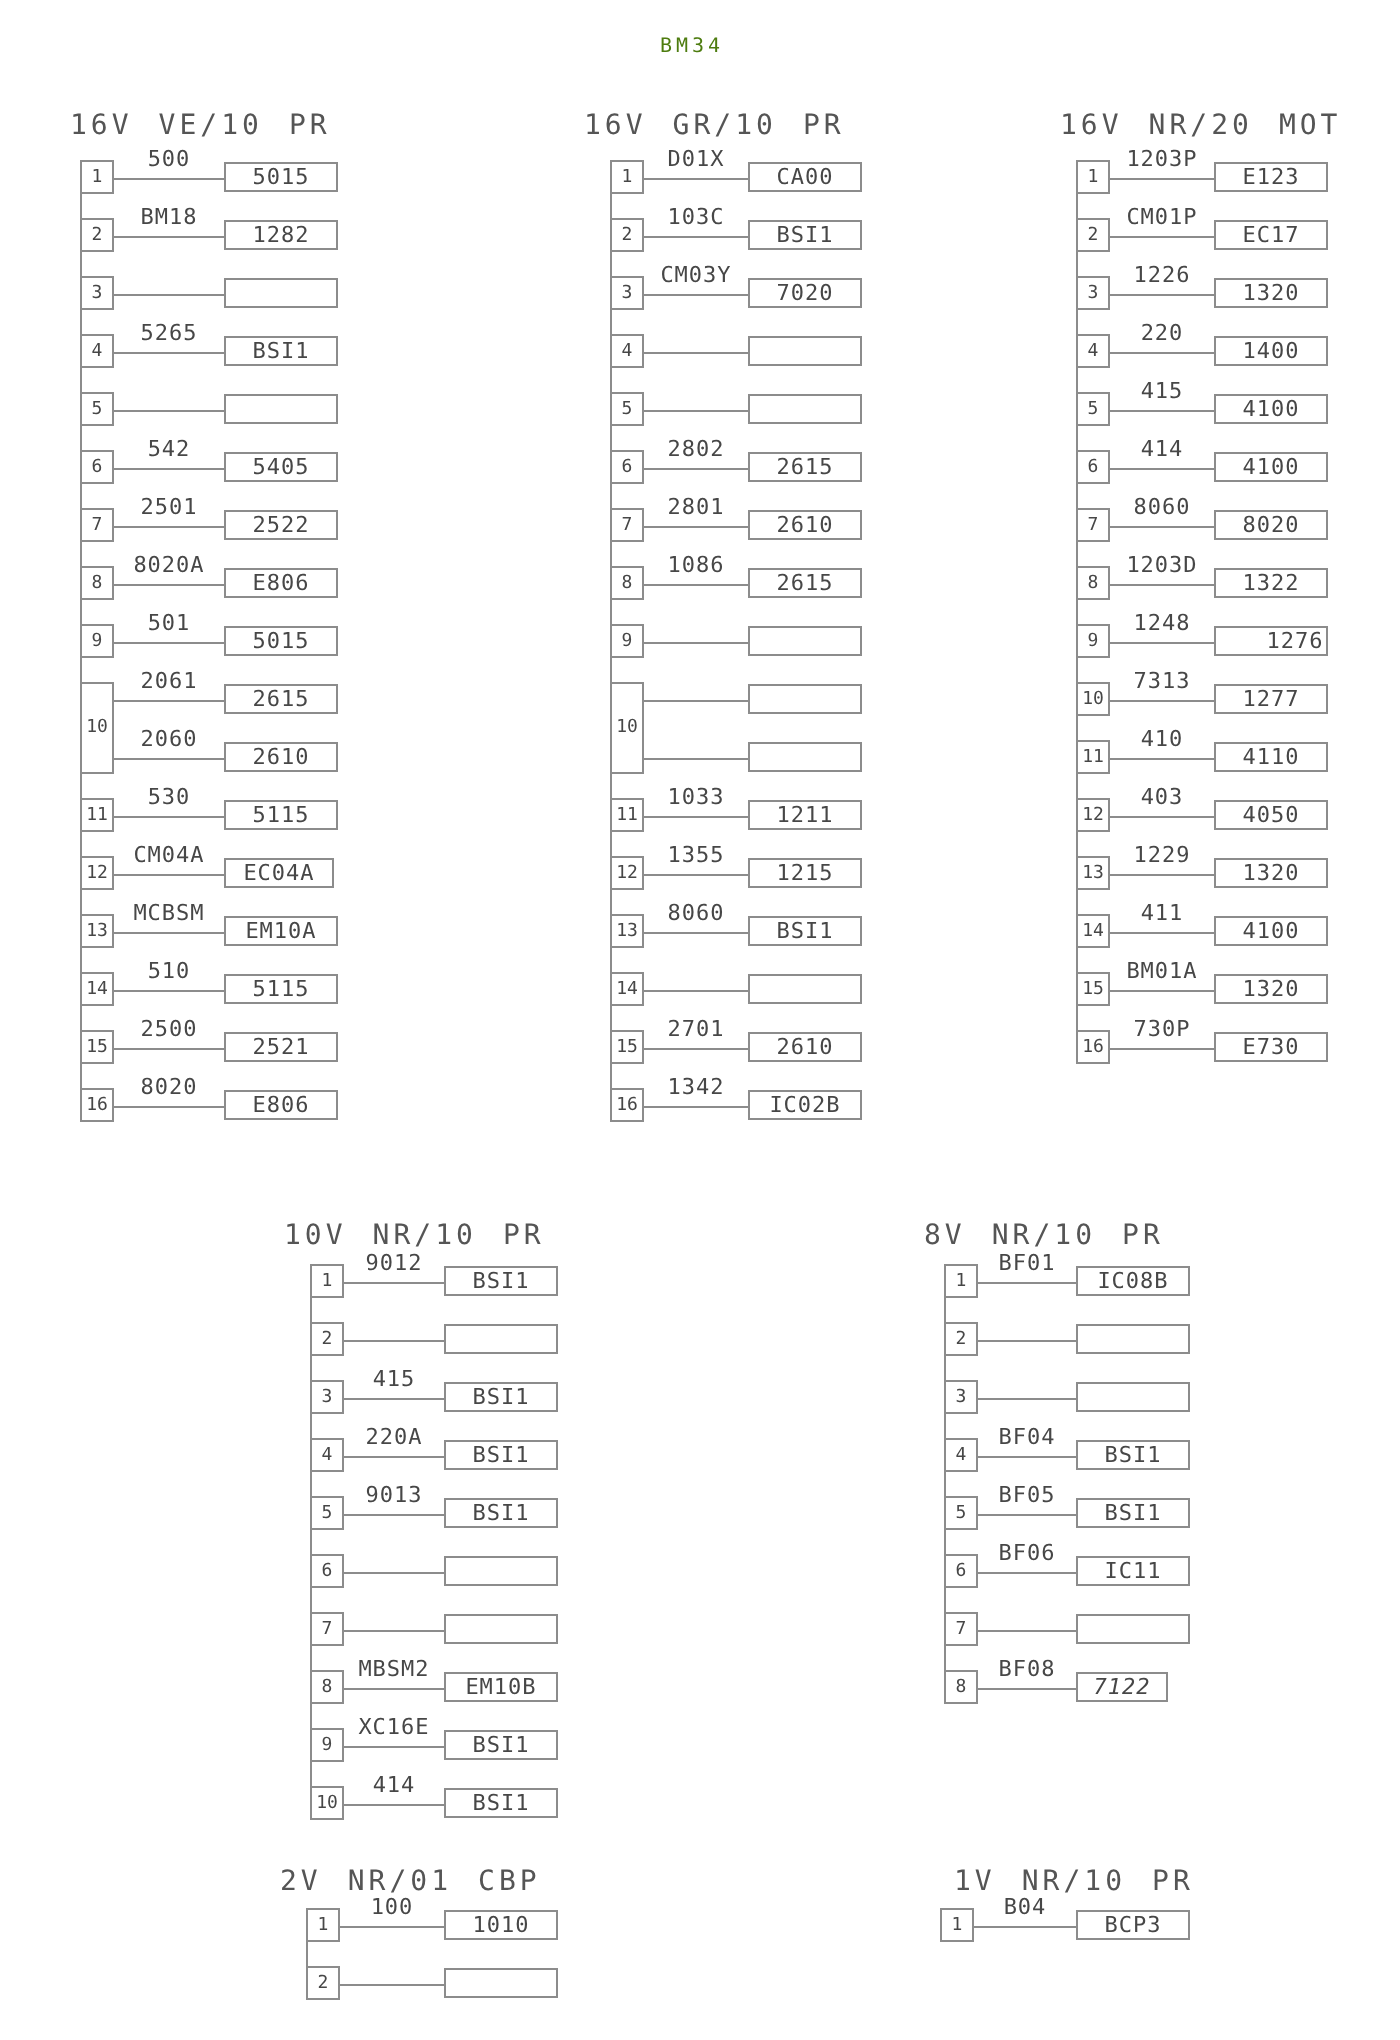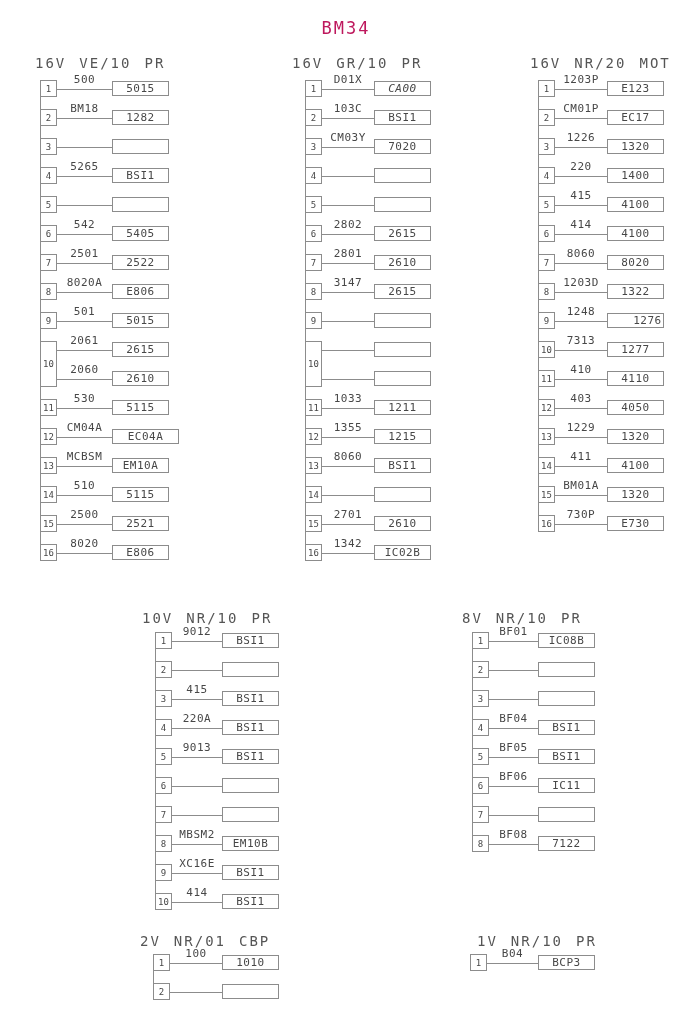--- a/index.html
+++ b/index.html
@@ -7,23 +7,23 @@
   #root {
     position: relative;
     width: 700px;
     height: 1020px;
     background: #ffffff;
     font-family: "DejaVu Sans Mono", "Liberation Mono", monospace;
     overflow: hidden;
   }
   .abs { position: absolute; }
   .title {
-    font-size: 17px;
+    font-size: 10px;
     letter-spacing: 2px;
-    color: #be185d;
+    color: #4d7c0f;
     text-align: center;
   }
   .hdr {
     display: flex;
     gap: 13px;
     font-size: 14px;
     letter-spacing: 2px;
     color: #555555;
     white-space: nowrap;
   }
@@ -115,21 +115,21 @@
       <div class="abs wire" style="left: 57px; top: 379px; width: 55px;"></div>
       <div class="abs wlabel" style="left: 57px; top: 363px; width: 55px; height: 14px;">2060</div>
       <div class="abs destbox" style="left: 112px; top: 371px; width: 57px; height: 15px;">2610</div>
       <div class="abs pinbox" style="left: 40px; top: 399px; width: 17px; height: 17px;">11</div>
       <div class="abs wire" style="left: 57px; top: 408px; width: 55px;"></div>
       <div class="abs wlabel" style="left: 57px; top: 392px; width: 55px; height: 14px;">530</div>
       <div class="abs destbox" style="left: 112px; top: 400px; width: 57px; height: 15px;">5115</div>
       <div class="abs pinbox" style="left: 40px; top: 428px; width: 17px; height: 17px;">12</div>
       <div class="abs wire" style="left: 57px; top: 437px; width: 55px;"></div>
       <div class="abs wlabel" style="left: 57px; top: 421px; width: 55px; height: 14px;">CM04A</div>
-      <div class="abs destbox" style="left: 112px; top: 429px; width: 67px; height: 15px;">EC04A</div>
+      <div class="abs destbox" style="left: 112px; top: 429px; width: 55px; height: 15px;">EC04A</div>
       <div class="abs pinbox" style="left: 40px; top: 457px; width: 17px; height: 17px;">13</div>
       <div class="abs wire" style="left: 57px; top: 466px; width: 55px;"></div>
       <div class="abs wlabel" style="left: 57px; top: 450px; width: 55px; height: 14px;">MCBSM</div>
       <div class="abs destbox" style="left: 112px; top: 458px; width: 57px; height: 15px;">EM10A</div>
       <div class="abs pinbox" style="left: 40px; top: 486px; width: 17px; height: 17px;">14</div>
       <div class="abs wire" style="left: 57px; top: 495px; width: 55px;"></div>
       <div class="abs wlabel" style="left: 57px; top: 479px; width: 55px; height: 14px;">510</div>
       <div class="abs destbox" style="left: 112px; top: 487px; width: 57px; height: 15px;">5115</div>
       <div class="abs pinbox" style="left: 40px; top: 515px; width: 17px; height: 17px;">15</div>
       <div class="abs wire" style="left: 57px; top: 524px; width: 55px;"></div>
@@ -143,21 +143,21 @@
     </div>
   <div>
       <div class="abs hdr" style="left: 292px; top: 55px;">
         <span>16V</span>
         <span>GR/10</span>
         <span>PR</span>
       </div>
       <div class="abs pinbox" style="left: 305px; top: 80px; width: 17px; height: 17px;">1</div>
       <div class="abs wire" style="left: 322px; top: 89px; width: 52px;"></div>
       <div class="abs wlabel" style="left: 322px; top: 73px; width: 52px; height: 14px;">D01X</div>
-      <div class="abs destbox" style="left: 374px; top: 81px; width: 57px; height: 15px; font-style: italic;">CA00</div>
+      <div class="abs destbox" style="left: 374px; top: 81px; width: 57px; height: 15px;">CA00</div>
       <div class="abs pinbox" style="left: 305px; top: 109px; width: 17px; height: 17px;">2</div>
       <div class="abs wire" style="left: 322px; top: 118px; width: 52px;"></div>
       <div class="abs wlabel" style="left: 322px; top: 102px; width: 52px; height: 14px;">103C</div>
       <div class="abs destbox" style="left: 374px; top: 110px; width: 57px; height: 15px;">BSI1</div>
       <div class="abs pinbox" style="left: 305px; top: 138px; width: 17px; height: 17px;">3</div>
       <div class="abs wire" style="left: 322px; top: 147px; width: 52px;"></div>
       <div class="abs wlabel" style="left: 322px; top: 131px; width: 52px; height: 14px;">CM03Y</div>
       <div class="abs destbox" style="left: 374px; top: 139px; width: 57px; height: 15px;">7020</div>
       <div class="abs pinbox" style="left: 305px; top: 167px; width: 17px; height: 17px;">4</div>
       <div class="abs wire" style="left: 322px; top: 176px; width: 52px;"></div>
@@ -170,21 +170,21 @@
       <div class="abs pinbox" style="left: 305px; top: 225px; width: 17px; height: 17px;">6</div>
       <div class="abs wire" style="left: 322px; top: 234px; width: 52px;"></div>
       <div class="abs wlabel" style="left: 322px; top: 218px; width: 52px; height: 14px;">2802</div>
       <div class="abs destbox" style="left: 374px; top: 226px; width: 57px; height: 15px;">2615</div>
       <div class="abs pinbox" style="left: 305px; top: 254px; width: 17px; height: 17px;">7</div>
       <div class="abs wire" style="left: 322px; top: 263px; width: 52px;"></div>
       <div class="abs wlabel" style="left: 322px; top: 247px; width: 52px; height: 14px;">2801</div>
       <div class="abs destbox" style="left: 374px; top: 255px; width: 57px; height: 15px;">2610</div>
       <div class="abs pinbox" style="left: 305px; top: 283px; width: 17px; height: 17px;">8</div>
       <div class="abs wire" style="left: 322px; top: 292px; width: 52px;"></div>
-      <div class="abs wlabel" style="left: 322px; top: 276px; width: 52px; height: 14px;">3147</div>
+      <div class="abs wlabel" style="left: 322px; top: 276px; width: 52px; height: 14px;">1086</div>
       <div class="abs destbox" style="left: 374px; top: 284px; width: 57px; height: 15px;">2615</div>
       <div class="abs pinbox" style="left: 305px; top: 312px; width: 17px; height: 17px;">9</div>
       <div class="abs wire" style="left: 322px; top: 321px; width: 52px;"></div>
       <div class="abs wlabel" style="left: 322px; top: 305px; width: 52px; height: 14px;"></div>
       <div class="abs destbox" style="left: 374px; top: 313px; width: 57px; height: 15px;"></div>
       <div class="abs pinbox" style="left: 305px; top: 341px; width: 17px; height: 46px;">10</div>
       <div class="abs wire" style="left: 322px; top: 350px; width: 52px;"></div>
       <div class="abs wlabel" style="left: 322px; top: 334px; width: 52px; height: 14px;"></div>
       <div class="abs destbox" style="left: 374px; top: 342px; width: 57px; height: 15px;"></div>
       <div class="abs wire" style="left: 322px; top: 379px; width: 52px;"></div>
@@ -366,21 +366,21 @@
       <div class="abs wire" style="left: 489px; top: 786px; width: 49px;"></div>
       <div class="abs wlabel" style="left: 489px; top: 770px; width: 49px; height: 14px;">BF06</div>
       <div class="abs destbox" style="left: 538px; top: 778px; width: 57px; height: 15px;">IC11</div>
       <div class="abs pinbox" style="left: 472px; top: 806px; width: 17px; height: 17px;">7</div>
       <div class="abs wire" style="left: 489px; top: 815px; width: 49px;"></div>
       <div class="abs wlabel" style="left: 489px; top: 799px; width: 49px; height: 14px;"></div>
       <div class="abs destbox" style="left: 538px; top: 807px; width: 57px; height: 15px;"></div>
       <div class="abs pinbox" style="left: 472px; top: 835px; width: 17px; height: 17px;">8</div>
       <div class="abs wire" style="left: 489px; top: 844px; width: 49px;"></div>
       <div class="abs wlabel" style="left: 489px; top: 828px; width: 49px; height: 14px;">BF08</div>
-      <div class="abs destbox" style="left: 538px; top: 836px; width: 57px; height: 15px;">7122</div>
+      <div class="abs destbox" style="left: 538px; top: 836px; width: 46px; height: 15px; font-style: italic;">7122</div>
       <div class="abs bus" style="left: 472px; top: 632px; height: 220px;"></div>
     </div>
   <div>
       <div class="abs hdr" style="left: 140px; top: 933px;">
         <span>2V</span>
         <span>NR/01</span>
         <span>CBP</span>
       </div>
       <div class="abs pinbox" style="left: 153px; top: 954px; width: 17px; height: 17px;">1</div>
       <div class="abs wire" style="left: 170px; top: 963px; width: 52px;"></div>

